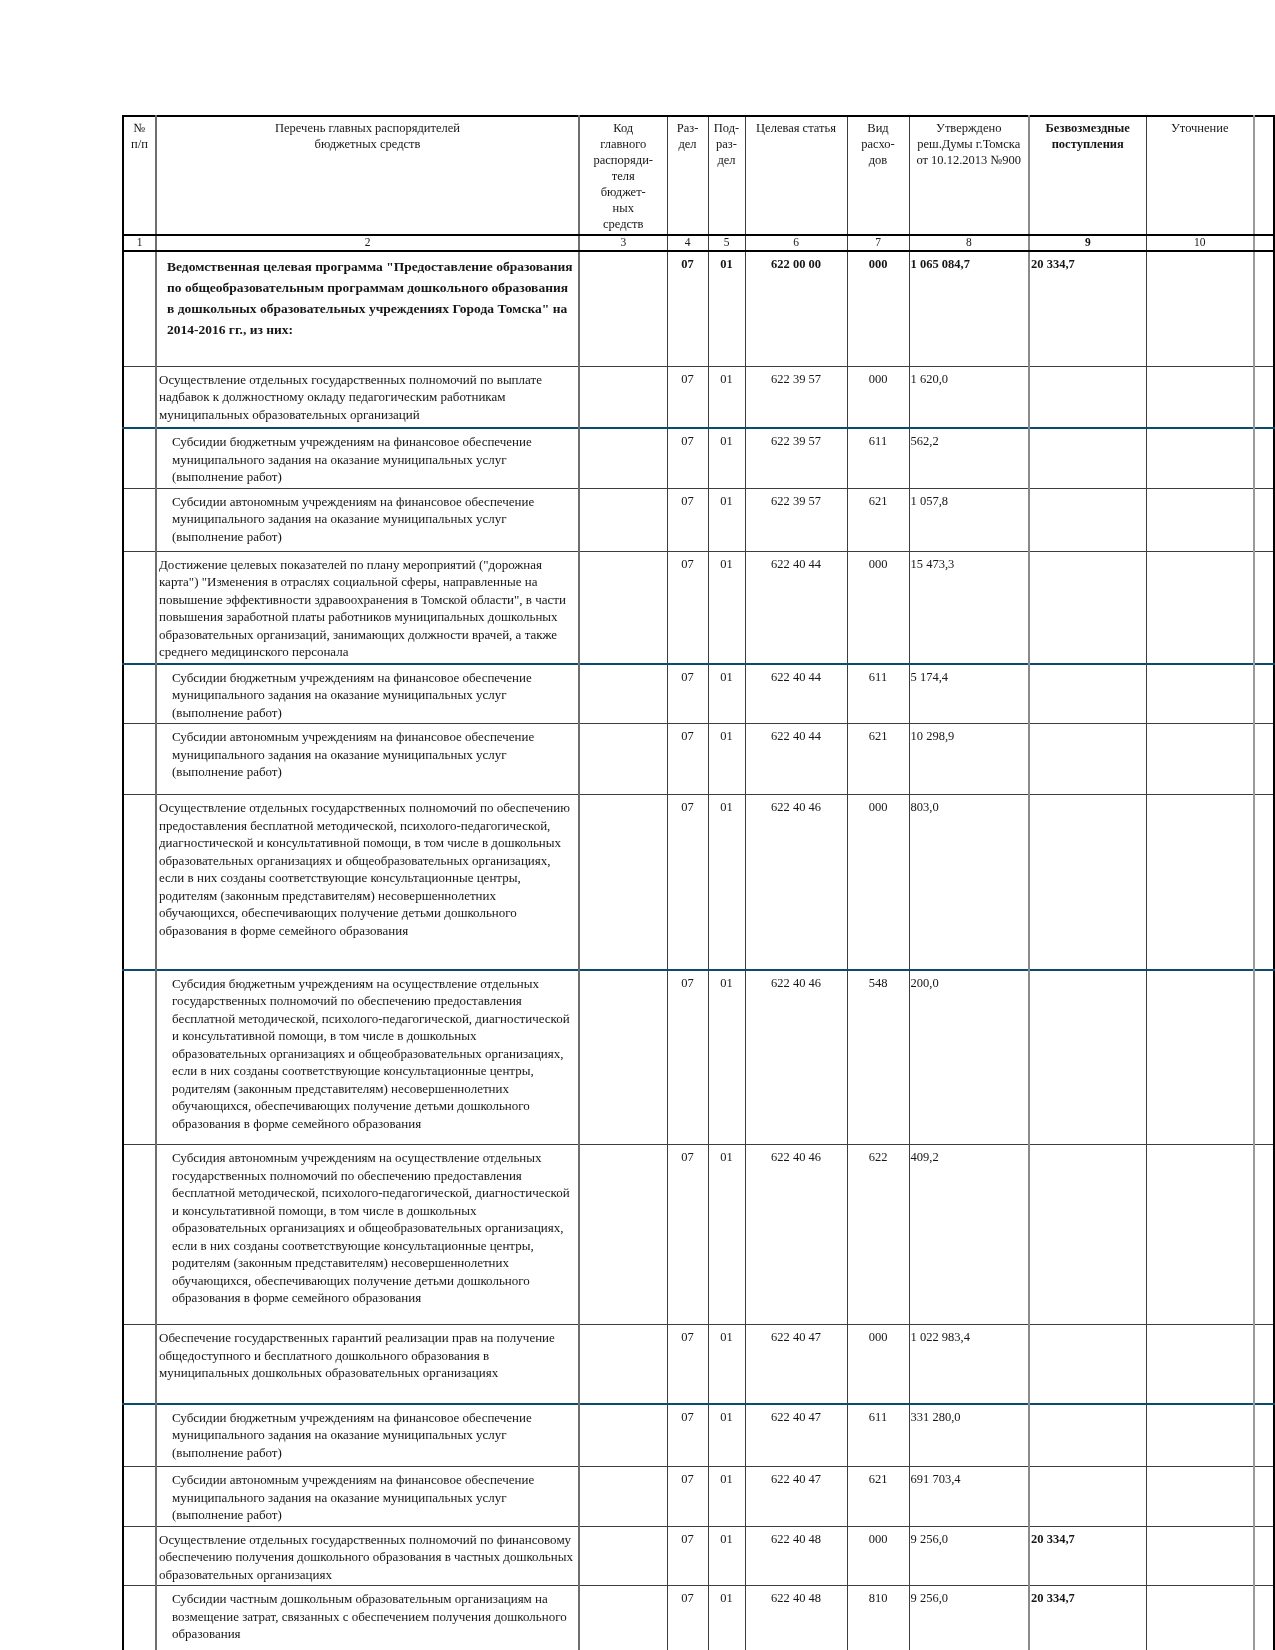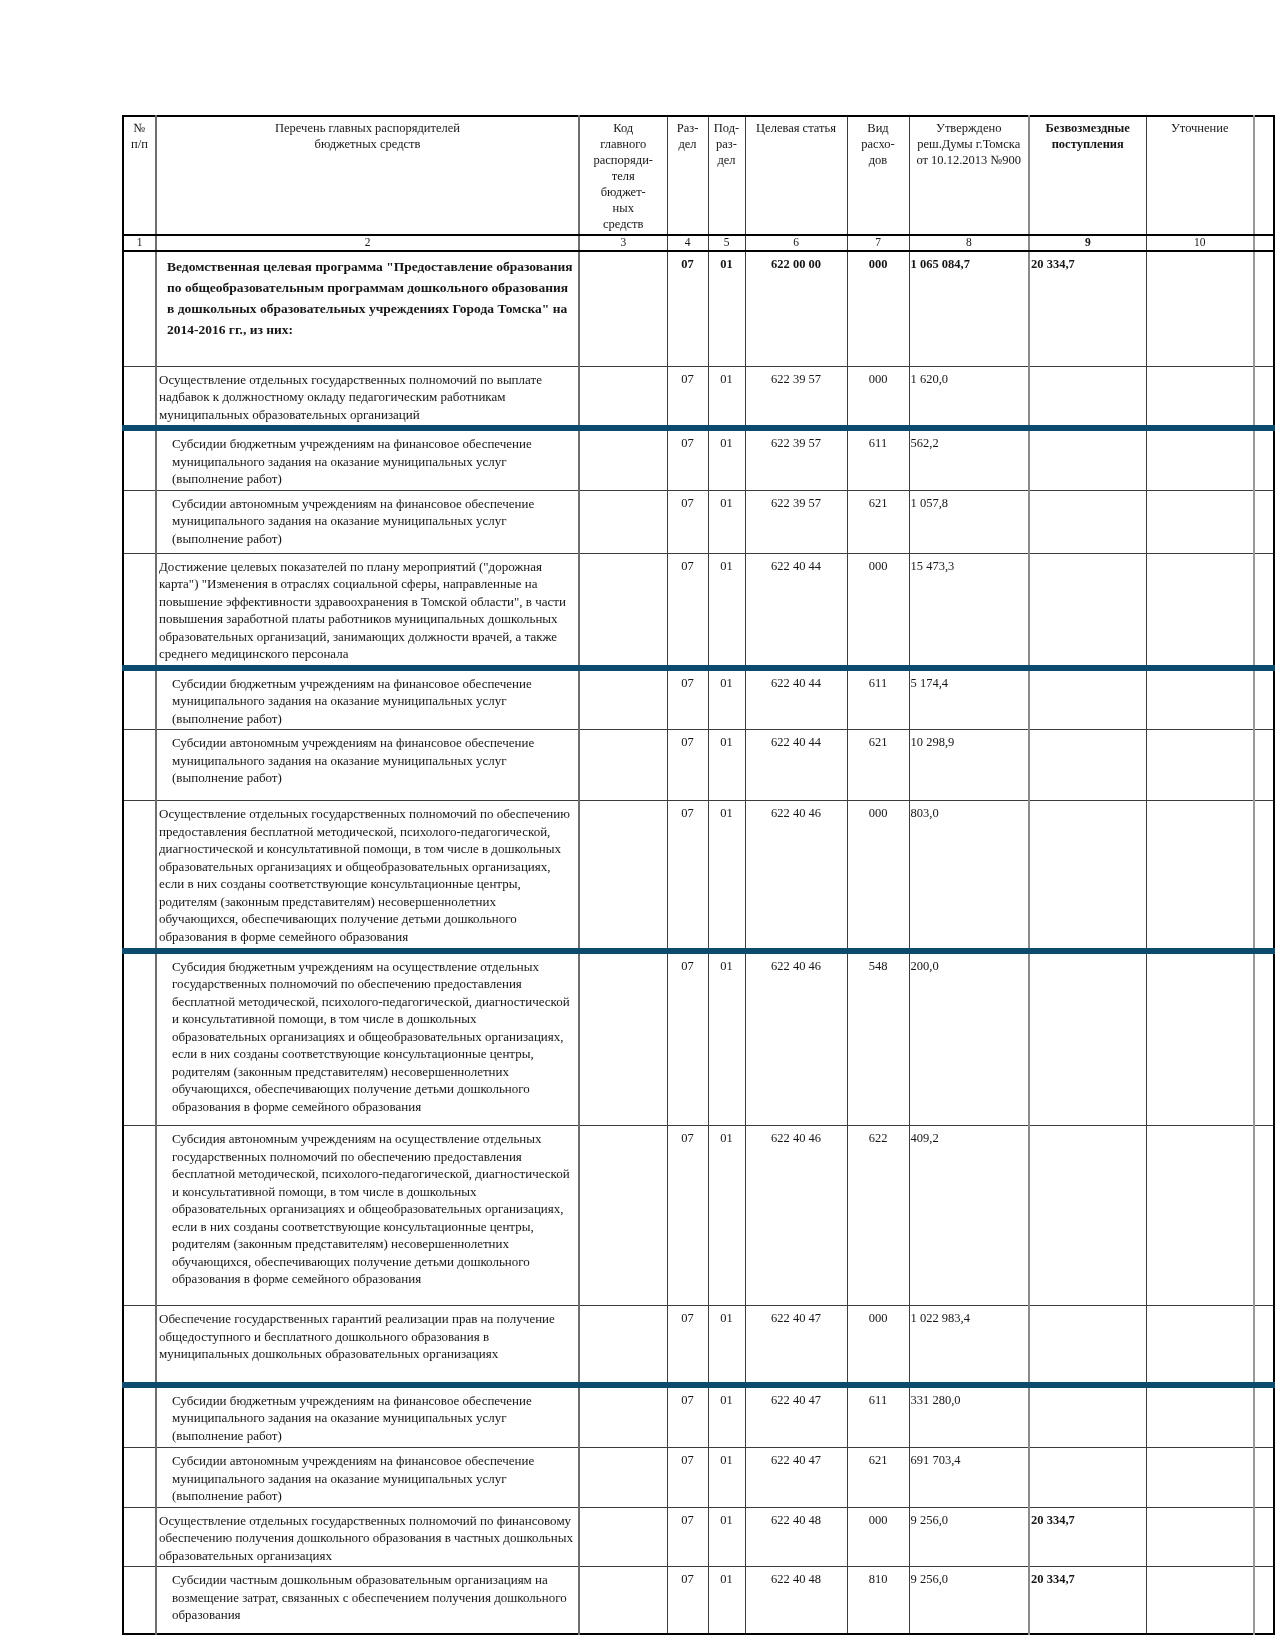--- a/index.html
+++ b/index.html
@@ -95,31 +95,31 @@
   tr.program td.c, tr.program td.val { font-weight: bold; }
 
   
   tr.r1  { height: 115px; }
   tr.r2  { height: 62px; }
   tr.r3  { height: 55px; }
   tr.r4  { height: 63px; }
   tr.r5  { height: 108px; }
   tr.r6  { height: 55px; }
   tr.r7  { height: 71px; }
-  tr.r8  { height: 150px; }
+  tr.r8  { height: 175px; }
   tr.r9  { height: 175px; }
   tr.r10 { height: 180px; }
   tr.r11 { height: 79px; }
   tr.r12 { height: 63px; }
   tr.r13 { height: 56px; }
   tr.r14 { height: 57px; }
   tr.r15 { height: 67px; }
 
   
-  tr.r3 td, tr.r6 td, tr.r9 td, tr.r12 td { border-top: 6px solid #0c4a6e; }
+  tr.r3 td, tr.r6 td, tr.r9 td, tr.r12 td { border-top: 2px solid #0c4a6e; }
 </style>
 </head>
 <body>
 
 <div class="sheet">
   <table class="budget">
     <colgroup>
       <col class="c1">
         <col class="c2">
         <col class="c3">

